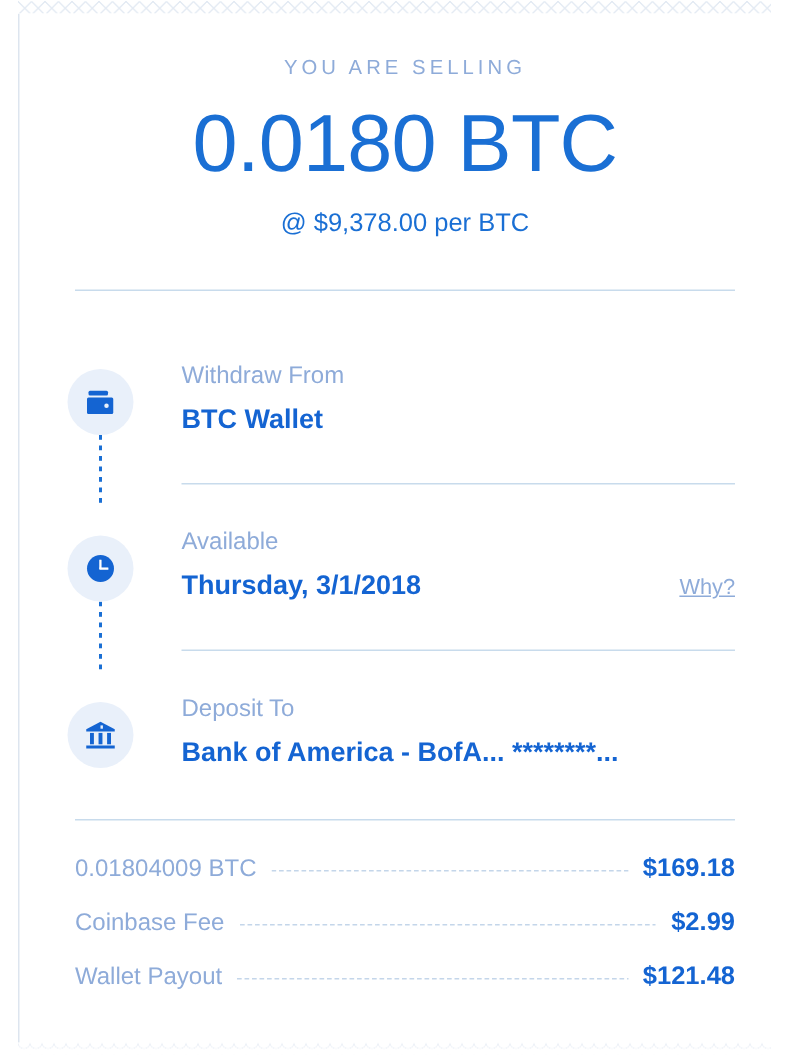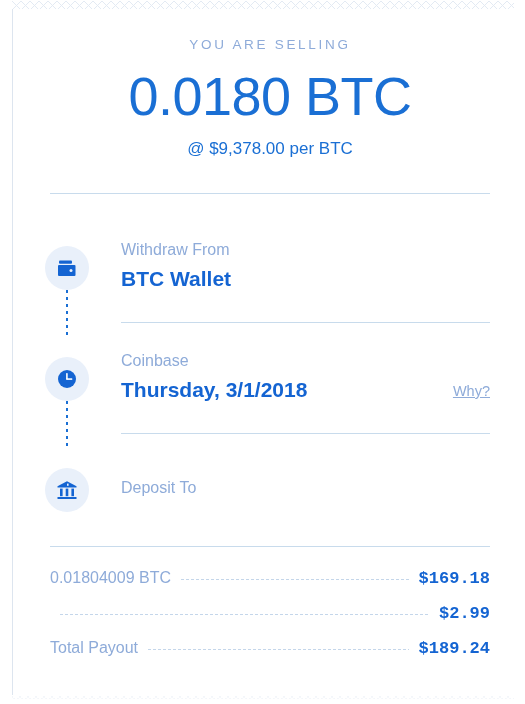--- a/index.html
+++ b/index.html
@@ -149,21 +149,21 @@
     position: relative;
   }
   .field-label {
     color: #8eabd9;
     font-size: 16px;
     font-weight: 400;
     line-height: 1.1;
   }
   .field-value {
     color: #1464d2;
-    font-size: 21px;
+    font-size: 18px;
     font-weight: bold;
     margin-top: 9px;
     line-height: 1.15;
     white-space: nowrap;
   }
   .why-link {
     position: absolute;
     right: 37px;
     top: 31px;
     color: #8eabd9;
@@ -192,21 +192,20 @@
     top: -3px;
     background-image: linear-gradient(to right, #c4d6ea 60%, transparent 60%);
     background-size: 5px 1px;
     background-repeat: repeat-x;
   }
   .fee-value {
     color: #1464d2;
     font-size: 17px;
     font-weight: bold;
     white-space: nowrap;
-    font-family: Liberation Mono, monospace;
   }
 </style>
 </head>
 <body>
 
 <div class="receipt">
 
   <div class="edge edge-top"></div>
   <div class="edge edge-bottom"></div>
 
@@ -248,21 +247,21 @@
           <svg width="24" height="24" viewBox="0 0 24 24" aria-hidden="true">
             <circle cx="12" cy="12" r="9" fill="#1464d2"></circle>
             <path d="M12 6.2 L12 12 L17.2 12 L17.2 12.6 L11.4 12.6 L11.4 6.2 Z" fill="#ffffff"></path>
             <rect x="11.3" y="6.2" width="1.4" height="6.2" fill="#ffffff"></rect>
             <rect x="11.3" y="11.3" width="5.9" height="1.4" fill="#ffffff"></rect>
           </svg>
         </div>
         <div class="connector"></div>
       </div>
       <div class="field">
-        <div class="field-label">Coinbase</div>
+        <div class="field-label">Available</div>
         <div class="field-value">Thursday, 3/1/2018</div>
         <a class="why-link" href="#">Why?</a>
       </div>
     </div>
 
     <div style="height:18px"></div>
     <div class="rule-inner"></div>
     <div style="height:16px"></div>
 
     <div class="row">
@@ -273,42 +272,44 @@
             <rect x="12" y="5.6" width="1.6" height="2.2" fill="#e9f0fa"></rect>
             <rect x="5" y="10.6" width="2.6" height="7.6" fill="#1464d2"></rect>
             <rect x="10.7" y="10.6" width="2.6" height="7.6" fill="#1464d2"></rect>
             <rect x="16.4" y="10.6" width="2.6" height="7.6" fill="#1464d2"></rect>
             <rect x="2.5" y="19" width="19" height="2" fill="#1464d2"></rect>
           </svg>
         </div>
       </div>
       <div class="field">
         <div class="field-label">Deposit To</div>
+        <div class="field-value">Bank of America - BofA... ********...</div>
       </div>
     </div>
 
   </div>
 
   <div style="height:20px"></div>
   <div class="rule"></div>
 
   <div class="fees">
 
     <div class="fee-row">
       <span class="fee-label">0.01804009 BTC</span>
       <span class="fee-leader"></span>
       <span class="fee-value">$169.18</span>
     </div>
 
     <div class="fee-row">
+      <span class="fee-label">Coinbase Fee</span>
       <span class="fee-leader"></span>
       <span class="fee-value">$2.99</span>
     </div>
 
     <div class="fee-row">
-      <span class="fee-label">Total Payout</span>
+      <span class="fee-label">Wallet Payout</span>
       <span class="fee-leader"></span>
-      <span class="fee-value">$189.24</span>
+      <span class="fee-value">$121.48</span>
     </div>
 
   </div>
 
 </div>
 
 </body></html>

